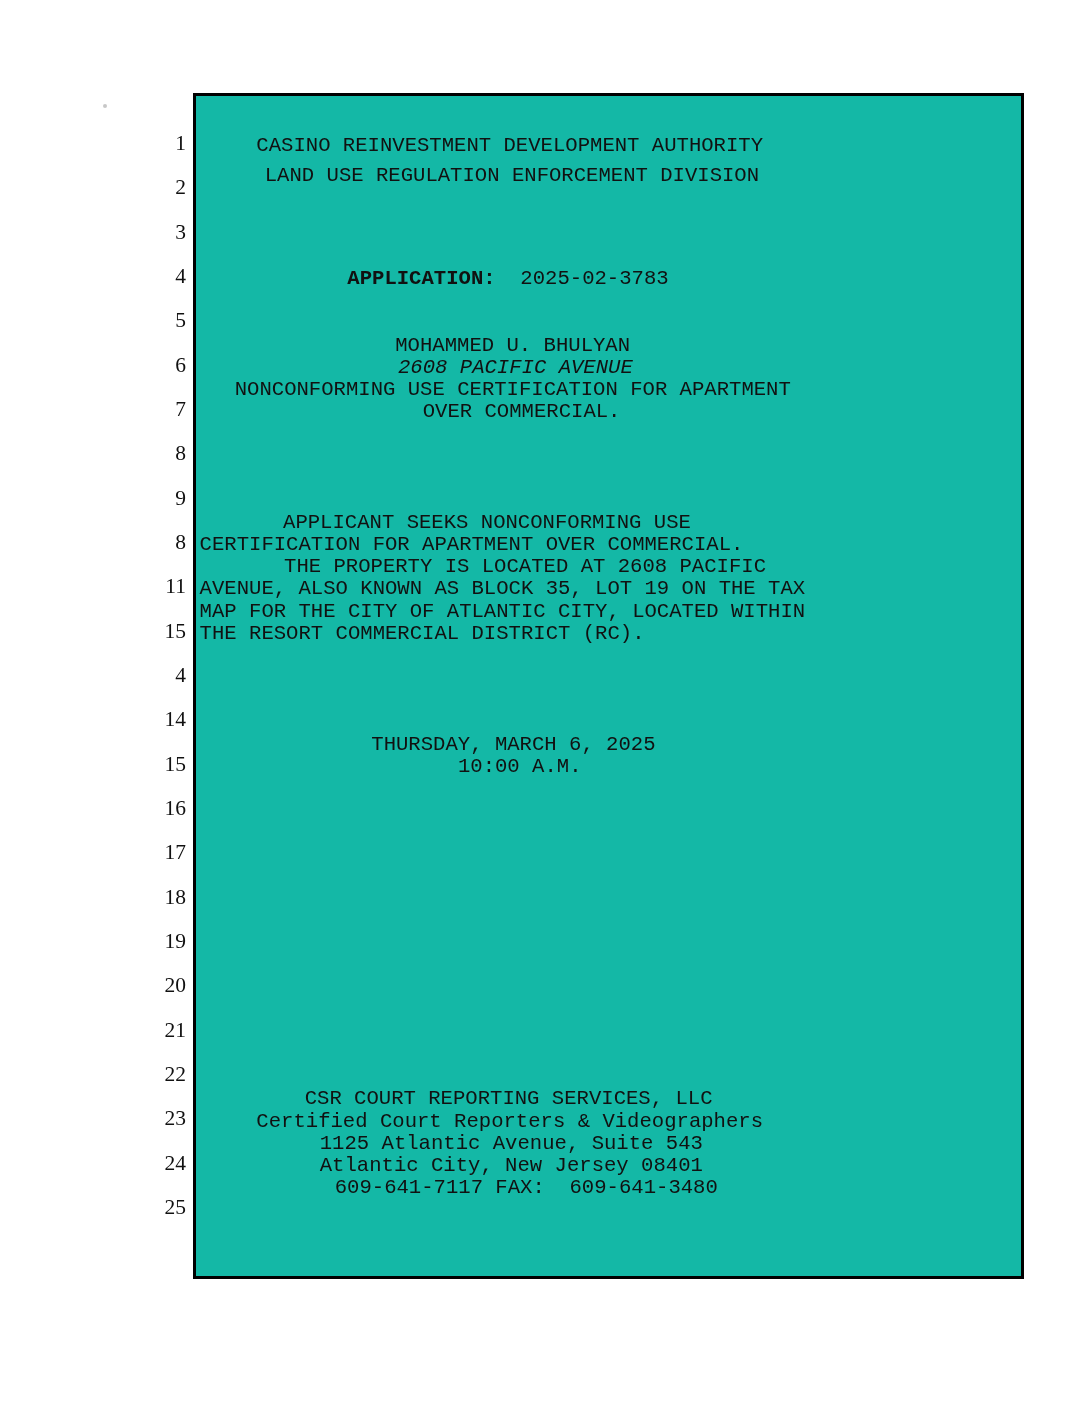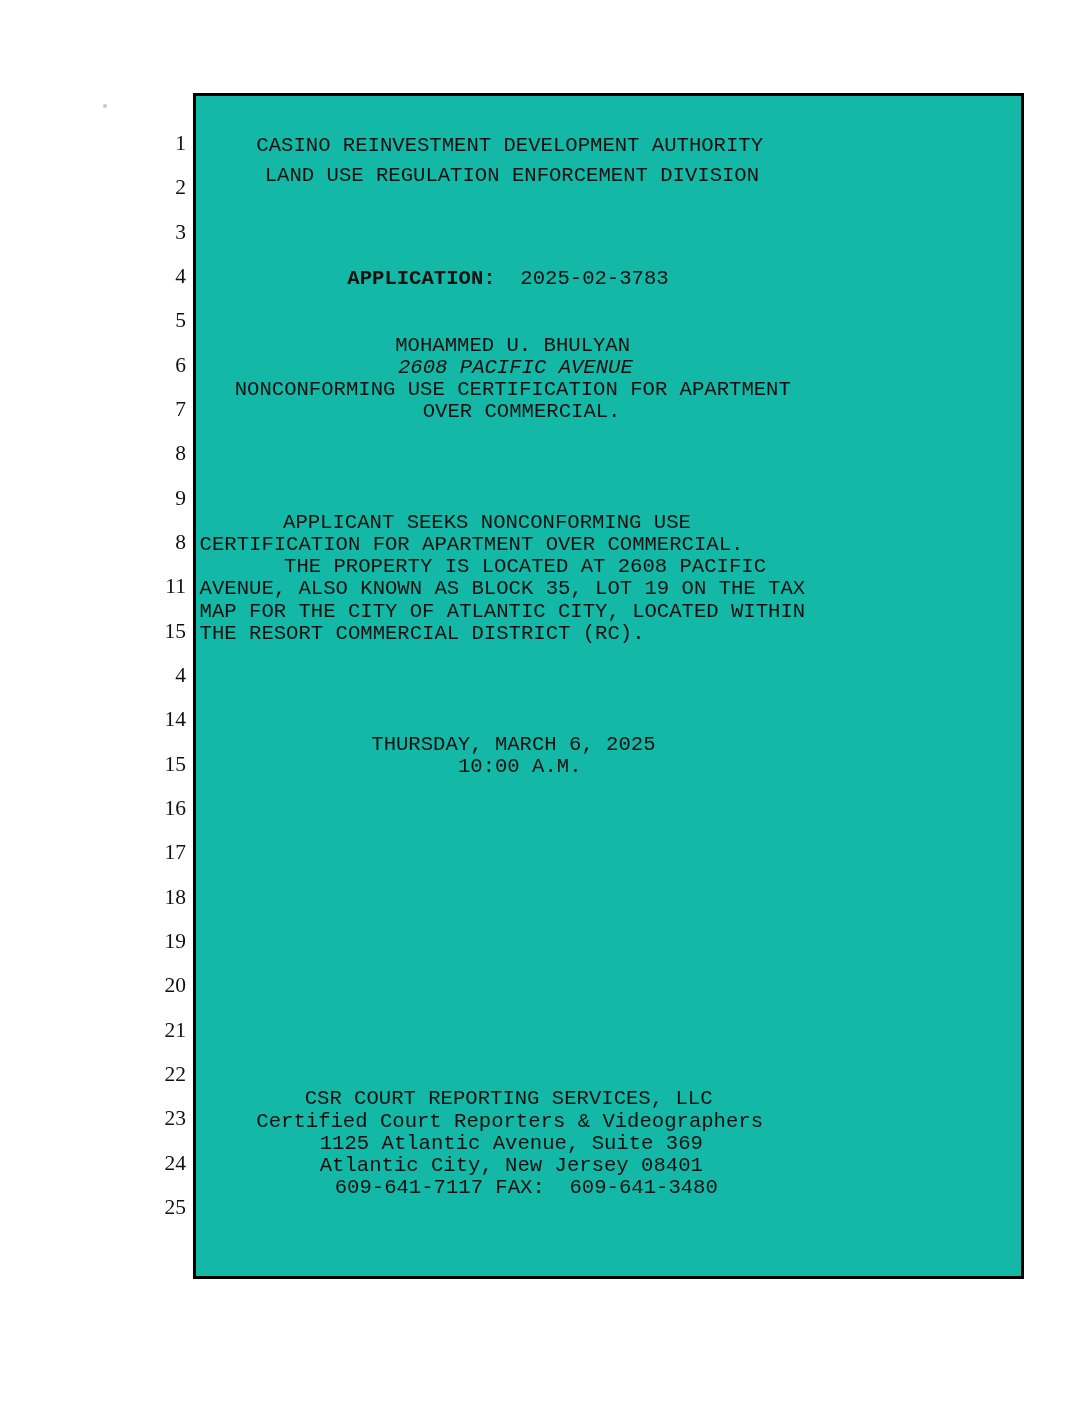--- a/index.html
+++ b/index.html
@@ -116,18 +116,18 @@
         <div class="tline" style="top: 376.91px; left: 84.05px;"><span>APPLICANT SEEKS NONCONFORMING USE</span></div>
         <div class="tline" style="top: 399.09px; left: 0.62px;"><span>CERTIFICATION FOR APARTMENT OVER COMMERCIAL.</span></div>
         <div class="tline" style="top: 421.26px; left: 85.04px;"><span>THE PROPERTY IS LOCATED AT 2608 PACIFIC</span></div>
         <div class="tline" style="top: 443.43px; left: 0.62px;"><span>AVENUE, ALSO KNOWN AS BLOCK 35, LOT 19 ON THE TAX</span></div>
         <div class="tline" style="top: 487.77px; left: 0.62px;"><span>THE RESORT COMMERCIAL DISTRICT (RC).</span></div>
         <div class="tline" style="top: 465.6px; left: 0.62px;"><span>MAP FOR THE CITY OF ATLANTIC CITY, LOCATED WITHIN</span></div>
         <div class="tline" style="top: 598.63px; left: 172.3px;"><span>THURSDAY, MARCH 6, 2025</span></div>
         <div class="tline" style="top: 620.8px; left: 258.94px;"><span>10:00 A.M.</span></div>
         <div class="tline" style="top: 953.37px; left: 105.68px;"><span>CSR COURT REPORTING SERVICES, LLC</span></div>
         <div class="tline" style="top: 975.54px; left: 57.35px;"><span>Certified Court Reporters &amp; Videographers</span></div>
-        <div class="tline" style="top: 997.71px; left: 120.76px;"><span>1125 Atlantic Avenue, Suite 369</span></div>
+        <div class="tline" style="top: 997.71px; left: 120.76px;"><span>1125 Atlantic Avenue, Suite 543</span></div>
         <div class="tline" style="top: 1019.88px; left: 120.76px;"><span>Atlantic City, New Jersey 08401</span></div>
         <div class="tline" style="top: 1042.06px; left: 135.71px;"><span>609-641-7117 FAX:  609-641-3480</span></div>
       </div>
   </div>
 </div>
 
 </body></html>

